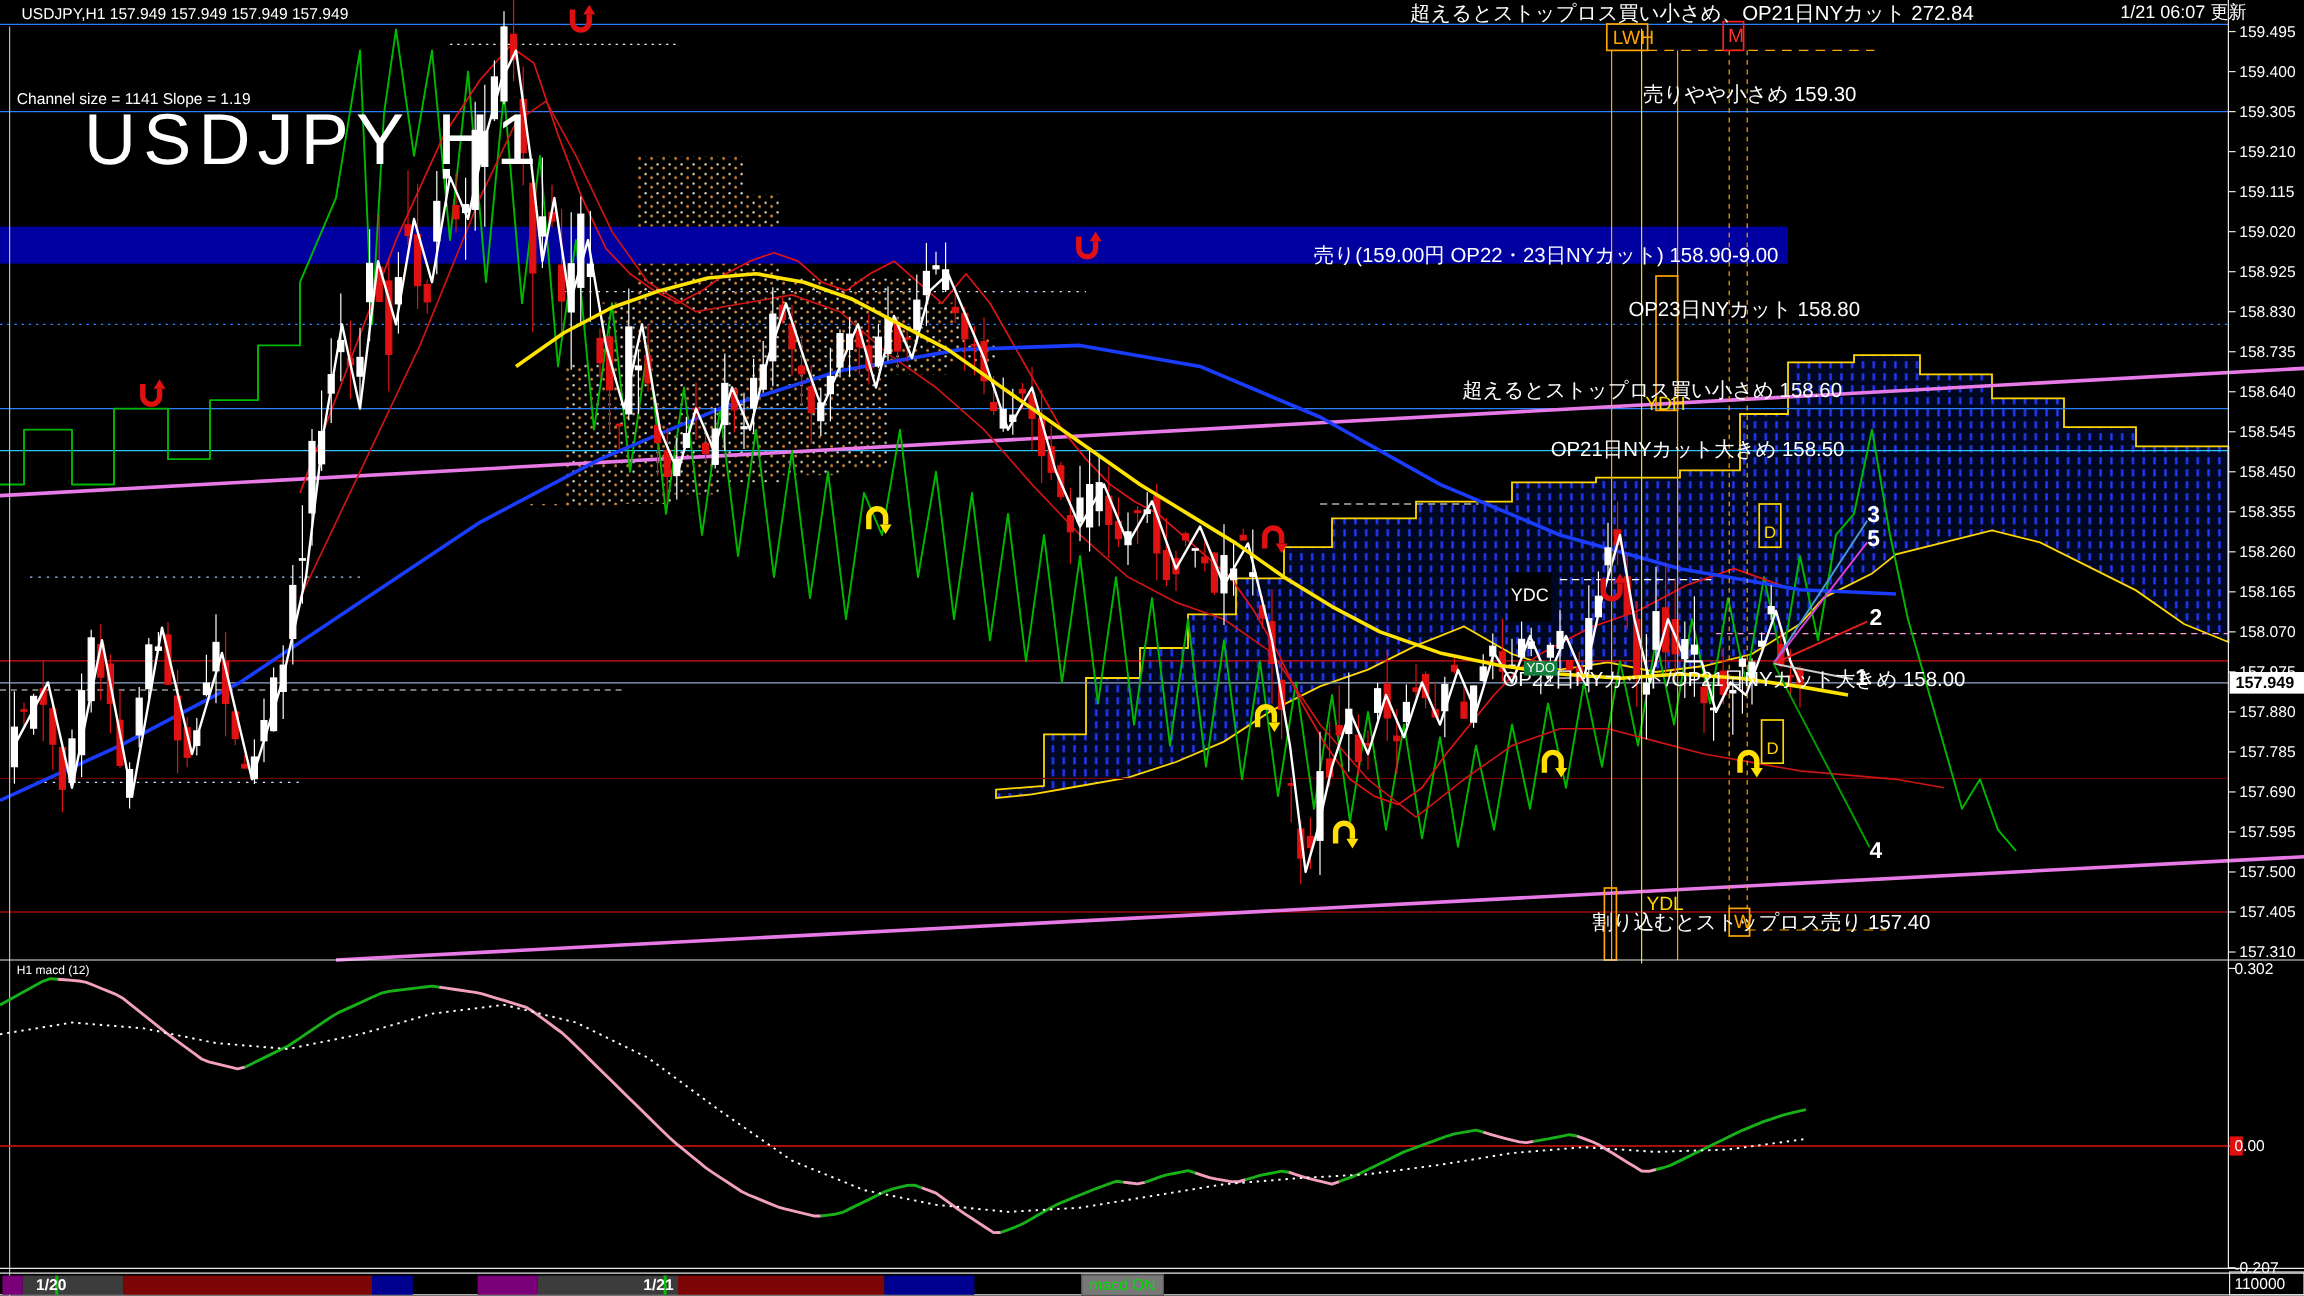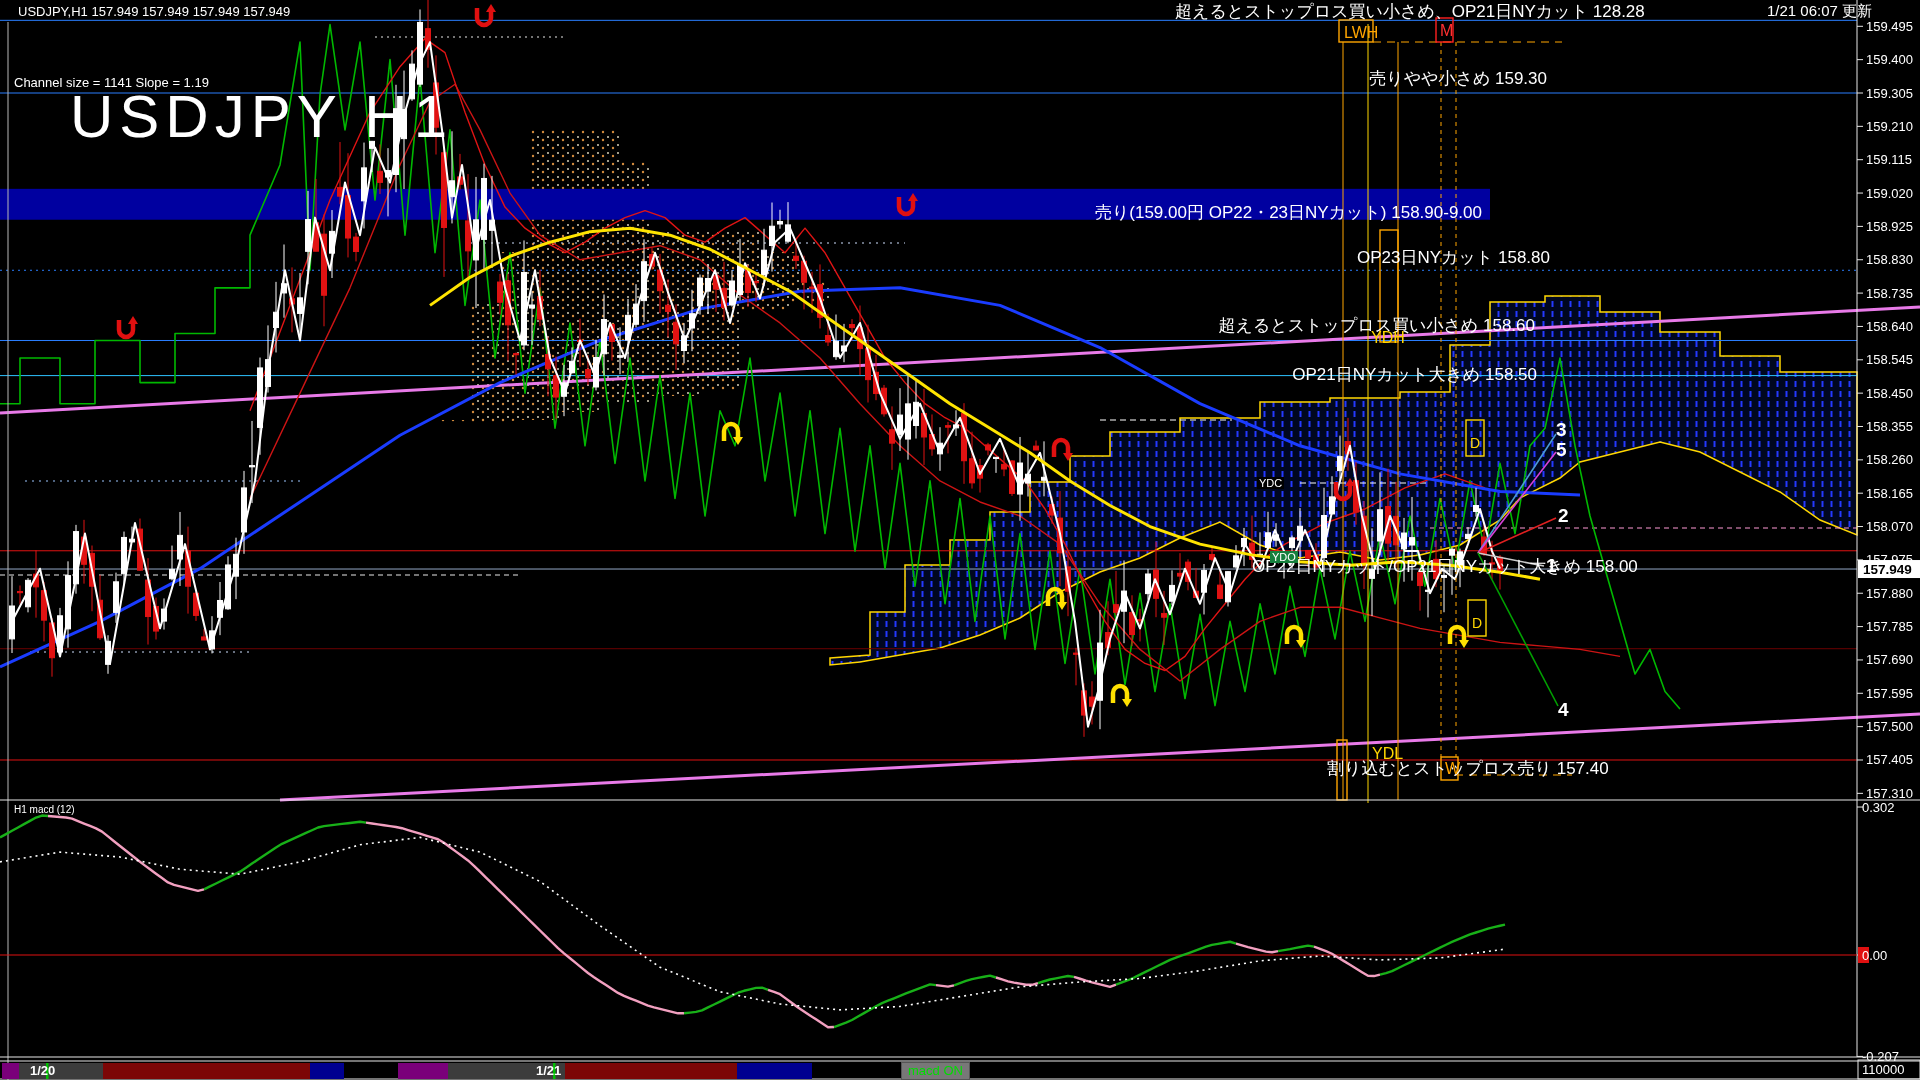--- a/index.html
+++ b/index.html
@@ -582,38 +582,38 @@
       <rect x="310" y="1063" width="34" height="16" fill="#000090"></rect>
       <rect x="398" y="1063" width="50" height="16" fill="#7a007a"></rect>
       <rect x="448" y="1063" width="117" height="16" fill="#3c3c3c"></rect>
       <rect x="565" y="1063" width="172" height="16" fill="#7c0606"></rect>
       <rect x="737" y="1063" width="75" height="16" fill="#000090"></rect>
       <rect x="46" y="1063" width="2.5" height="16" fill="#00c000"></rect>
       <rect x="553" y="1063" width="2.5" height="16" fill="#00c000"></rect>
     </svg>
 
   <div class="lbl small" style="left:18px;top:5px;">USDJPY,H1  157.949 157.949 157.949 157.949</div>
-  <div class="lbl jp" style="left:1175px;top:3px;">超えるとストップロス買い小さめ、OP21日NYカット 128.28</div>
+  <div class="lbl jp" style="left:1175px;top:3px;">超えるとストップロス買い小さめ、OP21日NYカット 272.84</div>
   <div class="lbl" style="right:48px;top:3px;font-size:15px;">1/21 06:07 更新</div>
   <div class="lbl small" style="left:14px;top:76px;">Channel size = 1141 Slope = 1.19</div>
   <div class="lbl watermark" style="left:70px;top:84px;">USDJPY H1</div>
 
   <div class="lbl jp right" style="right:373px;top:70px;">売りやや小さめ 159.30</div>
   <div class="lbl jp right" style="right:438px;top:204px;">売り(159.00円 OP22・23日NYカット) 158.90-9.00</div>
   <div class="lbl jp right" style="right:370px;top:249px;">OP23日NYカット 158.80</div>
   <div class="lbl jp right" style="right:385px;top:317px;">超えるとストップロス買い小さめ 158.60</div>
   <div class="lbl jp right" style="right:383px;top:354px;margin-top:12px;">OP21日NYカット大きめ 158.50</div>
   <div class="lbl jp" style="left:1252px;top:558px;">OP22日NYカット/OP21日NYカット大きめ 158.00</div>
   <div class="lbl jp" style="left:1327px;top:760px;">割り込むとストップロス売り 157.40</div>
 
   <div class="lbl marker" style="left:1344px;top:24px;color:#ffa500;">LWH</div>
   <div class="lbl marker" style="left:1440px;top:22px;color:#ff3030;">M</div>
   <div class="lbl marker" style="left:1445px;top:760px;color:#ffa500;">W</div>
   <div class="lbl marker" style="left:1371px;top:329px;color:#ffd700;">YDH</div>
-  <div class="lbl" style="left:1257px;top:477px;color:#fff;font-size:11px;background:#000;padding:0 2px;">YDC</div>
+  <div class="lbl" style="left:1257px;top:477px;color:#fff;font-size:15px;background:#000;padding:12px 2px;">YDC</div>
   <div class="lbl" style="left:1270px;top:551px;color:#fff;font-size:11px;background:#15803d;padding:0 2px;">YDO</div>
   <div class="lbl marker" style="left:1372px;top:745px;color:#ffd700;">YDL</div>
   <div class="lbl" style="left:1470px;top:436px;color:#ffd700;font-size:14px;">D</div>
   <div class="lbl" style="left:1472px;top:616px;color:#ffd700;font-size:14px;">D</div>
 
   <div class="lbl fan-num" style="left:1556px;top:420px;">3</div>
   <div class="lbl fan-num" style="left:1556px;top:440px;">5</div>
   <div class="lbl fan-num" style="left:1558px;top:506px;">2</div>
   <div class="lbl fan-num" style="left:1546px;top:556px;">1</div>
   <div class="lbl fan-num" style="left:1558px;top:700px;">4</div>

